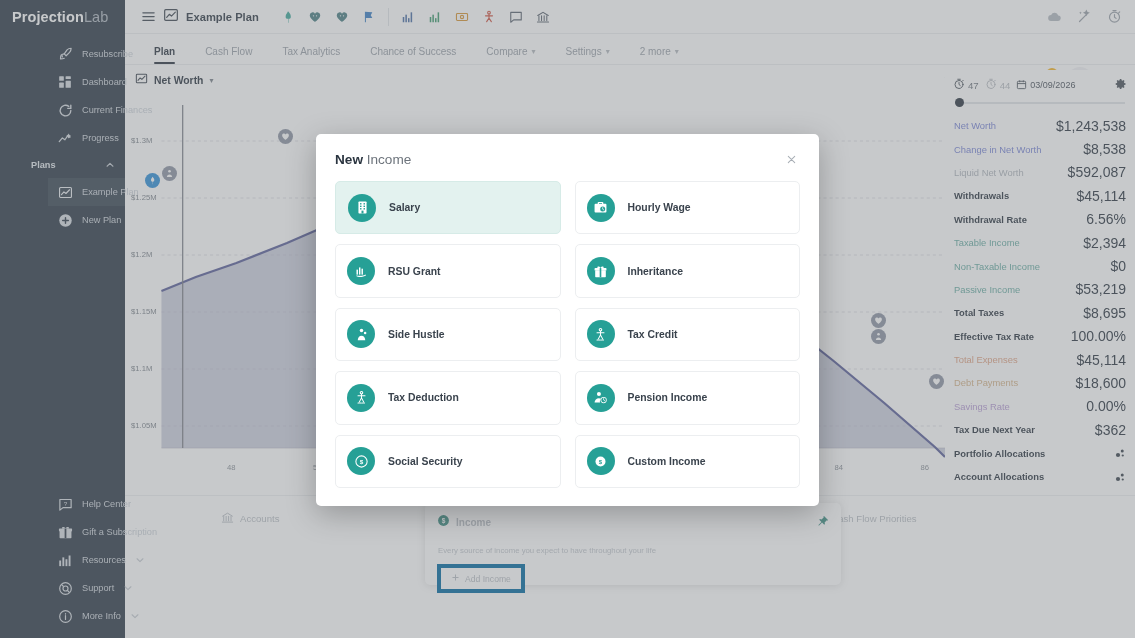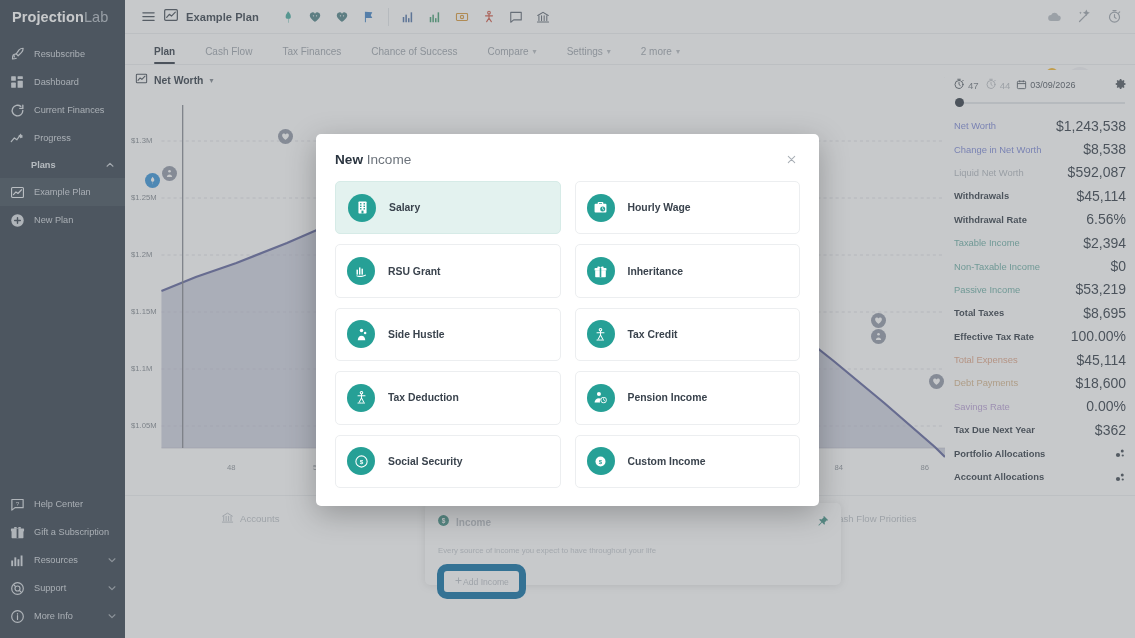--- a/index.html
+++ b/index.html
@@ -24,20 +24,21 @@
   }
   .brand .b1 { font-weight: bold; color: #ffffff; }
   .brand .b2 { font-weight: normal; color: #aeb6bf; }
 
   .nav-list { padding-top: 6px; }
   .nav-item {
     display: flex; align-items: center; gap: 9px;
     height: 28px; padding: 0 8px 0 9px;
     font-size: 9.2px; color: #ccd2d9; cursor: pointer;
     position: relative;
+    margin-left: 48px;
   }
   .nav-item.active { background: #3a4754; }
   .nav-item .ico { width: 16px; height: 16px; display:flex; align-items:center; justify-content:center; flex:0 0 16px; }
   .nav-item .ico svg { display:block; }
   .nav-item .lbl { flex: 1; white-space: nowrap; }
   .nav-item .chev { width: 10px; height: 10px; opacity: .8; }
 
   .nav-section-head {
     display:flex; align-items:center; height: 26px;
     padding: 0 10px 0 31px; font-size: 9.2px; font-weight: bold; color:#e2e7ec;
@@ -159,22 +160,22 @@
     position:absolute; left:300px; top:7px; width:416px; height:82px;
     background:#ffffff; border-radius:5px;
     box-shadow: 0 1px 8px rgba(0,0,0,.13);
     padding: 10px 12px;
   }
   .ic-head { display:flex; align-items:center; gap:6px; }
   .ic-title { font-size:10px; font-weight:bold; color:#b9bec4; }
   .ic-pin { margin-left:auto; cursor:pointer; }
   .ic-sub { font-size:7.8px; color:#c2c7cd; margin-top:15px; margin-left:1px; }
   .ic-btn {
-    margin-top:9px; display:inline-flex; align-items:center; 
-    border:7px solid #0369a1; border-radius:10px; padding: 5px 10px;
+    margin-top:9px; display:inline-flex; align-items:center; gap:5px;
+    border:4px solid #0369a1; border-radius:0; padding: 5px 10px;
     font-size:8.6px; color:#b9bec4; cursor:pointer; background:#fff;
   }
 
   
   .overlay {
     position:absolute; left:0; top:0; right:0; bottom:0;
     background: rgba(122,126,130,.42); z-index: 40;
   }
   .modal {
     position:absolute; left:316px; top:134px; width:503px; height:372px;
@@ -473,21 +474,21 @@
     </div>
 
     <div class="tabs">
       <div class="tab active">
         <span>Plan</span>
       </div>
       <div class="tab">
         <span>Cash Flow</span>
       </div>
       <div class="tab">
-        <span>Tax Finances</span>
+        <span>Tax Analytics</span>
       </div>
       <div class="tab">
         <span>Chance of Success</span>
       </div>
       <div class="tab">
         <span>Compare</span>
         <span class="caret">▾</span>
       </div>
       <div class="tab">
         <span>Settings</span>

